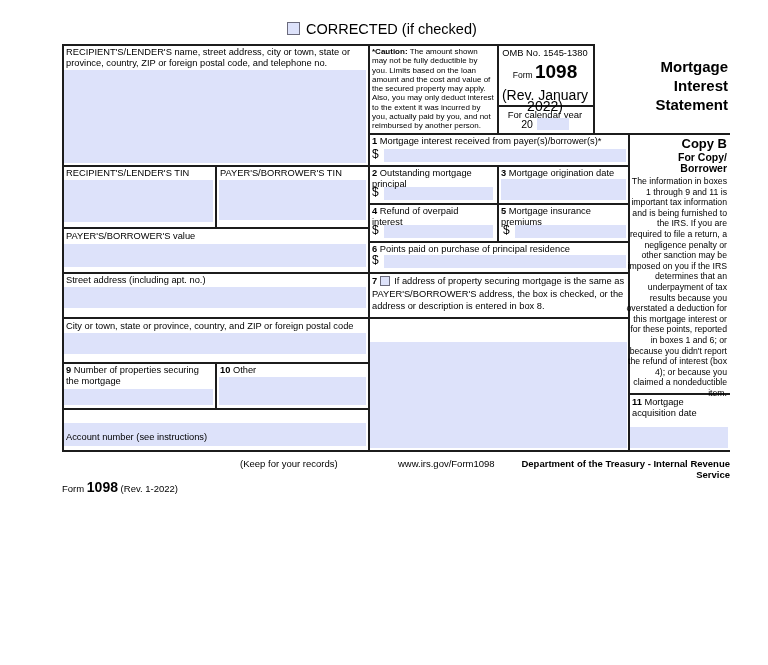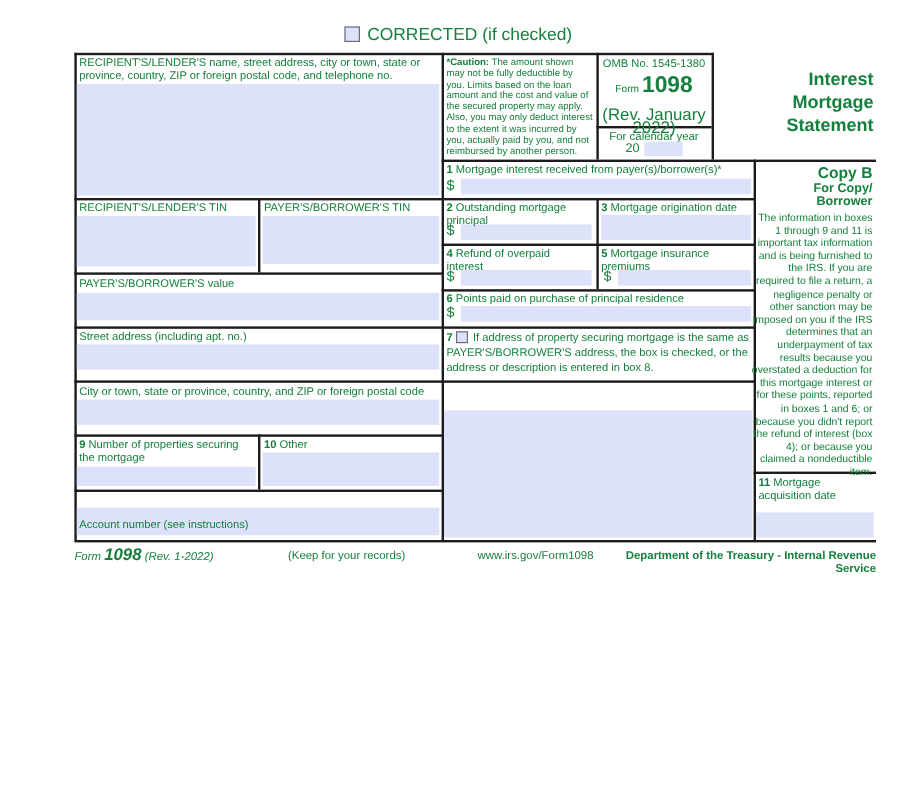--- a/index.html
+++ b/index.html
@@ -1,17 +1,17 @@
 <!DOCTYPE html>
 <html><head>
 <meta charset="utf-8">
 <style>
   html,body{margin:0;padding:0;background:#fff;}
   .sheet{position:relative;width:768px;height:665px;background:#fff;overflow:hidden;
-         font-family:"Liberation Sans","DejaVu Sans",sans-serif;color:#15803d;}
+         font-family:"Liberation Sans","DejaVu Sans",sans-serif;color:#000000;}
   .hline{position:absolute;height:2px;background:#1c1c1c;}
   .vline{position:absolute;width:2px;background:#1c1c1c;}
   .fill{position:absolute;background:#dde2fa;}
   .lbl{position:absolute;font-size:9.3px;line-height:11px;}
   .num{font-weight:bold;}
   .small{font-size:8px;line-height:9.3px;}
   .dollar{position:absolute;font-size:12px;line-height:13px;}
   .ctr{text-align:center;}
   .rt{text-align:right;}
   .cb{box-sizing:border-box;border:1px solid #6b6b7c;background:#dde2fa;}
@@ -83,22 +83,22 @@
     <span class="bigform">1098</span>
   </div>
   <div class="lbl ctr" style="left:497px;top:90px;width:96px;font-size:14px;">(Rev. January 2022)</div>
   <div class="lbl ctr" style="left:497px;top:109px;width:96px;font-size:9.5px;">For calendar year</div>
   <div style="position:absolute;left:497px;top:118px;width:96px;display:flex;justify-content:center;align-items:flex-end;gap:4px;">
     <span style="font-size:10.5px;line-height:12px;">20</span>
     <span class="fill" style="position:static;display:inline-block;width:32px;height:12px;"></span>
   </div>
 
   <div class="rt" style="position:absolute;left:600px;top:57px;width:128px;">
+    <div class="title-line">Mortgage</div>
     <div class="title-line">Interest</div>
-    <div class="title-line">Mortgage</div>
     <div class="title-line">Statement</div>
   </div>
 
   <div class="lbl" style="left:372px;top:136px;width:252px;">
     <span class="num">1</span>
     <span>Mortgage interest received from payer(s)/borrower(s)*</span>
   </div>
   <div class="dollar" style="left:372px;top:148px;">$</div>
 
   <div class="lbl" style="left:66px;top:168px;width:145px;">RECIPIENT'S/LENDER'S TIN</div>
@@ -155,21 +155,21 @@
   <div class="rt copyb-head" style="position:absolute;left:628px;top:136px;width:99px;">Copy B</div>
   <div class="rt copyb-sub" style="position:absolute;left:628px;top:152px;width:99px;">For Copy/</div>
   <div class="rt copyb-sub" style="position:absolute;left:628px;top:163px;width:99px;">Borrower</div>
   <div class="rt copyb-body" style="position:absolute;left:626px;top:176px;width:101px;">The information in boxes 1 through 9 and 11 is important tax information and is being furnished to the IRS. If you are required to file a return, a negligence penalty or other sanction may be imposed on you if the IRS determines that an underpayment of tax results because you overstated a deduction for this mortgage interest or for these points, reported in boxes 1 and 6; or because you didn't report the refund of interest (box 4); or because you claimed a nondeductible item.</div>
 
   <div class="lbl" style="left:632px;top:397px;width:86px;">
     <span class="num">11</span>
     <span>Mortgage acquisition date</span>
   </div>
 
-  <div style="position:absolute;left:62px;top:454px;font-size:9.5px;font-style:italic;">
+  <div style="position:absolute;left:62px;top:479px;font-size:9.5px;">
     <span>Form</span>
     <span style="font-size:14px;font-weight:bold;">1098</span>
     <span>(Rev. 1-2022)</span>
   </div>
   <div class="footer-small" style="left:240px;top:458px;">(Keep for your records)</div>
   <div class="footer-small" style="left:398px;top:458px;">www.irs.gov/Form1098</div>
   <div class="footer-small rt" style="left:500px;top:458px;width:230px;font-weight:bold;">Department of the Treasury - Internal Revenue Service</div>
 
 </div>
 

